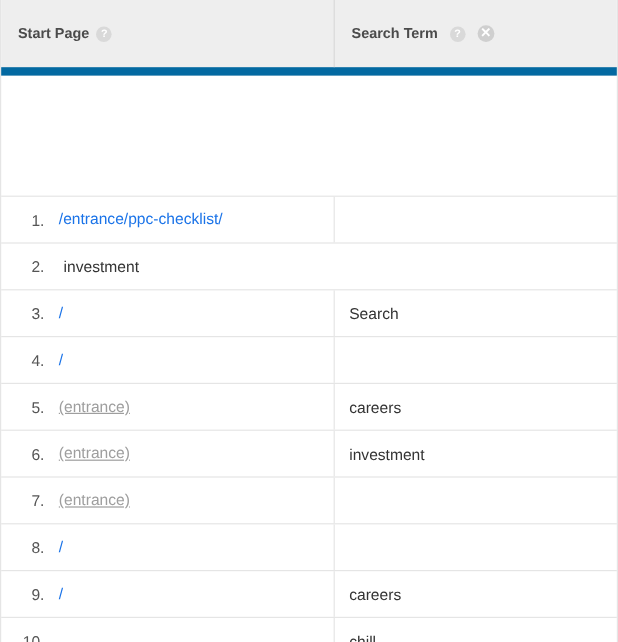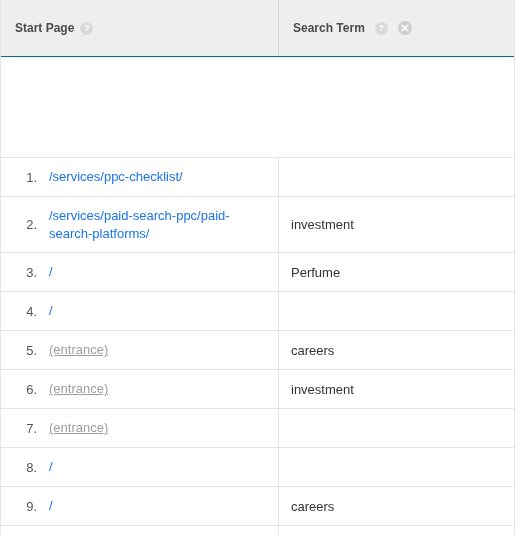--- a/index.html
+++ b/index.html
@@ -13,21 +13,21 @@
   }
   .wrap {
     width: 515px;
     border-left: 1px solid #e5e5e5;
     border-right: 1px solid #e5e5e5;
     box-sizing: border-box;
   }
   .head-row {
     display: flex;
     background: #eeeeee;
-    border-bottom: 1px solid #0369a1;
+    border-bottom: 7px solid #0369a1;
     height: 56px;
     justify-content: center;
   }
   .hcell {
     display: flex;
     align-items: center;
     padding: 0 14px;
     box-sizing: border-box;
     font-weight: bold;
     color: #4b4b4b;
@@ -112,36 +112,33 @@
       <span class="close">✕</span>
     </div>
   </div>
 
   <div class="spacer"></div>
 
   <div id="rows">
       <div class="row">
         <div class="cell c-idx">1.</div>
         <div class="cell c-sp">
-          <span class="link">/services/ppc-checklist/</span>
+          <span class="link">/entrance/ppc-checklist/</span>
         </div>
       </div>
       <div class="row">
         <div class="cell c-idx">2.</div>
-        <div class="cell c-sp">
-          <span class="link">/services/paid-search-ppc/paid-search-platforms/</span>
-        </div>
         <div class="cell c-st">investment</div>
       </div>
       <div class="row">
         <div class="cell c-idx">3.</div>
         <div class="cell c-sp">
           <span class="link">/</span>
         </div>
-        <div class="cell c-st">Perfume</div>
+        <div class="cell c-st">Search</div>
       </div>
       <div class="row">
         <div class="cell c-idx">4.</div>
         <div class="cell c-sp">
           <span class="link">/</span>
         </div>
       </div>
       <div class="row">
         <div class="cell c-idx">5.</div>
         <div class="cell c-sp">

